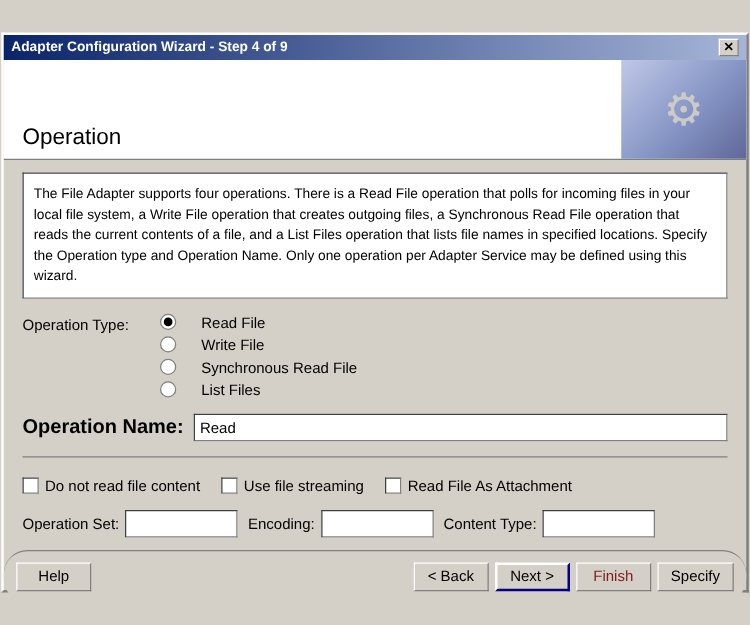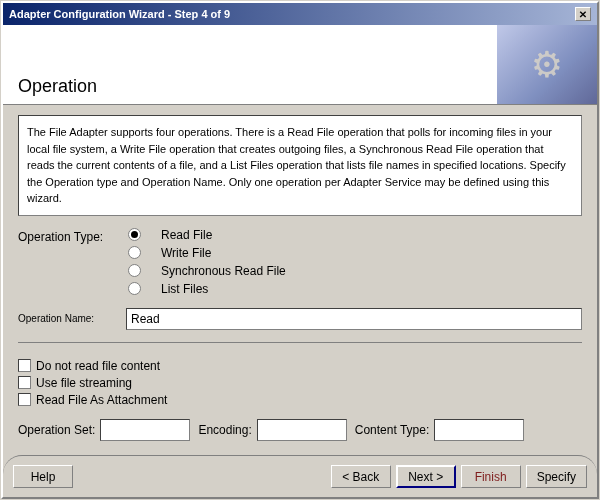--- a/index.html
+++ b/index.html
@@ -9,21 +9,21 @@
       background: #d4d0c8;
       display: flex;
       justify-content: center;
       align-items: center;
       width: 600px;
       height: 500px;
       overflow: hidden;
     }
     .window {
       width: 598px;
-      height: 498px;
+      height: 448px;
       background: #d4d0c8;
       border: 2px solid #808080;
       border-top: 2px solid #ffffff;
       border-left: 2px solid #ffffff;
       display: flex;
       flex-direction: column;
     }
     .title-bar {
       background: linear-gradient(to right, #0a246a, #a6b5d7);
       color: white;
@@ -147,37 +147,38 @@
       background: #000;
       border-radius: 50%;
     }
     .operation-name-row {
       display: flex;
       align-items: center;
       gap: 8px;
       margin-top: 4px;
     }
     .operation-name-label {
-      font-size: 10px;
+      font-size: 16px;
       min-width: 100px;
+      font-weight: bold;
     }
     .operation-name-input {
       flex: 1;
       height: 22px;
       border: 1px solid #808080;
       border-top: 1px solid #404040;
       border-left: 1px solid #404040;
       padding: 2px 4px;
       font-size: 12px;
       background: white;
     }
     .checkboxes-area {
       display: flex;
-      flex-direction: column;
-      gap: 3px;
+      flex-direction: row;
+      gap: 17px;
       margin-top: 4px;
     }
     .checkbox-item {
       display: flex;
       align-items: center;
       gap: 5px;
       font-size: 12px;
     }
     .checkbox-box {
       width: 13px;

